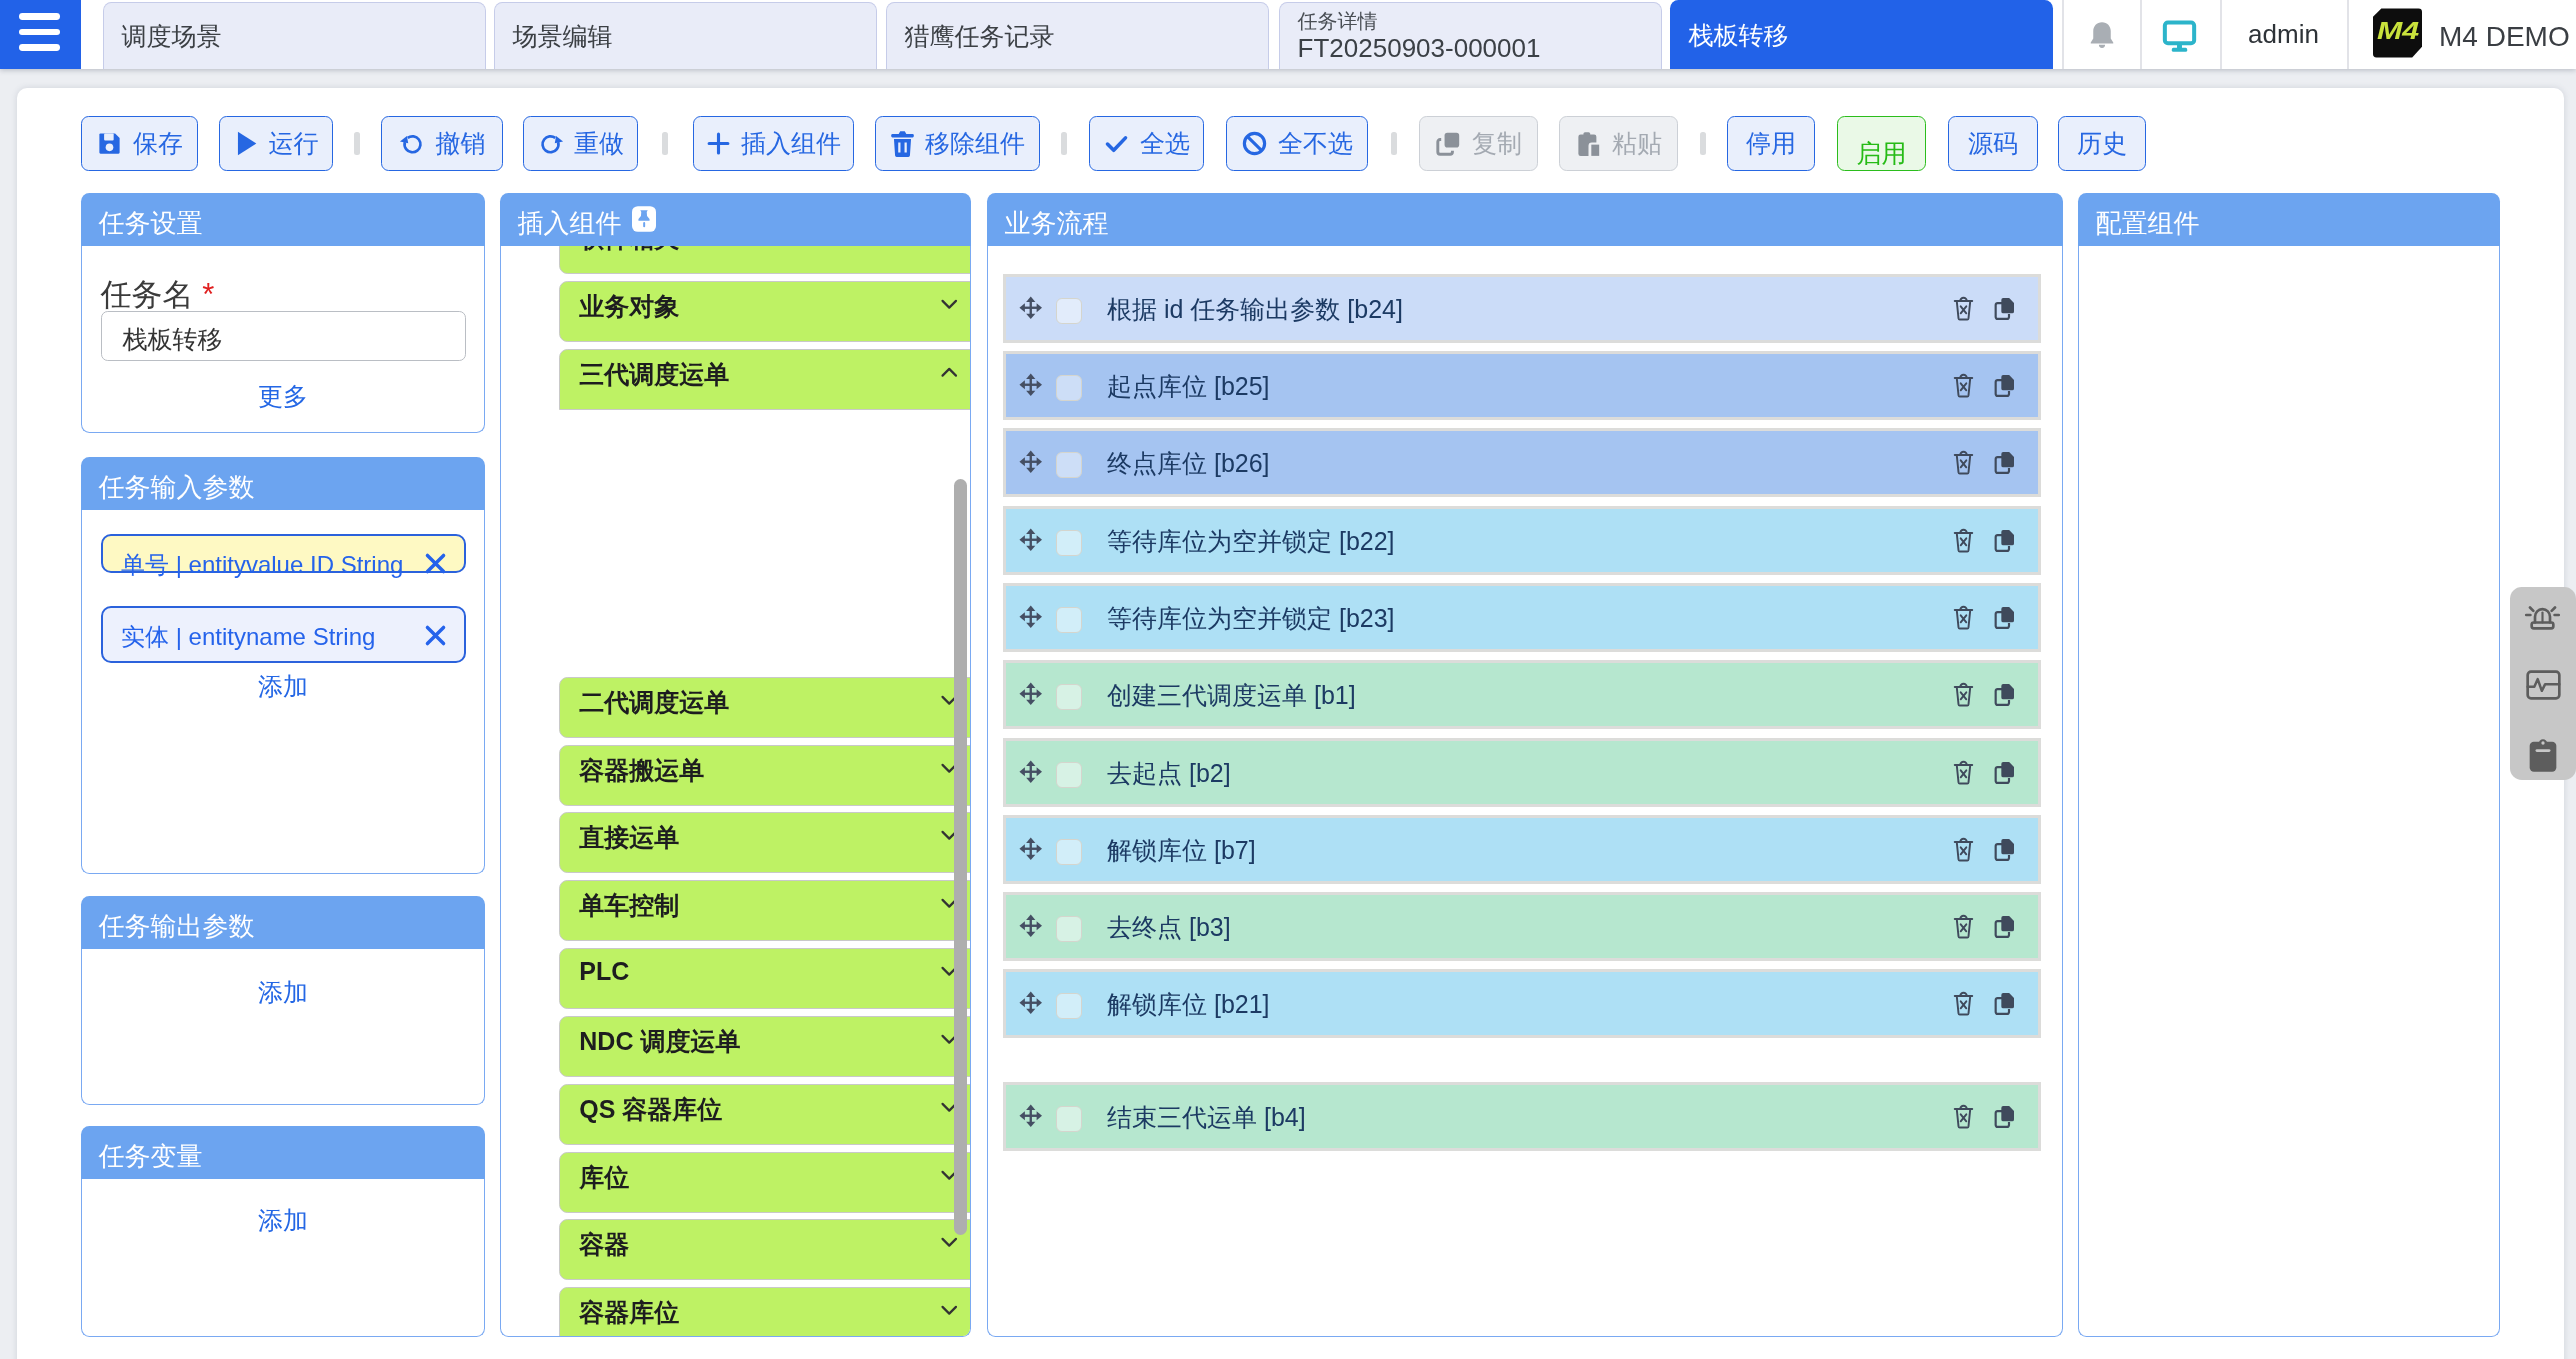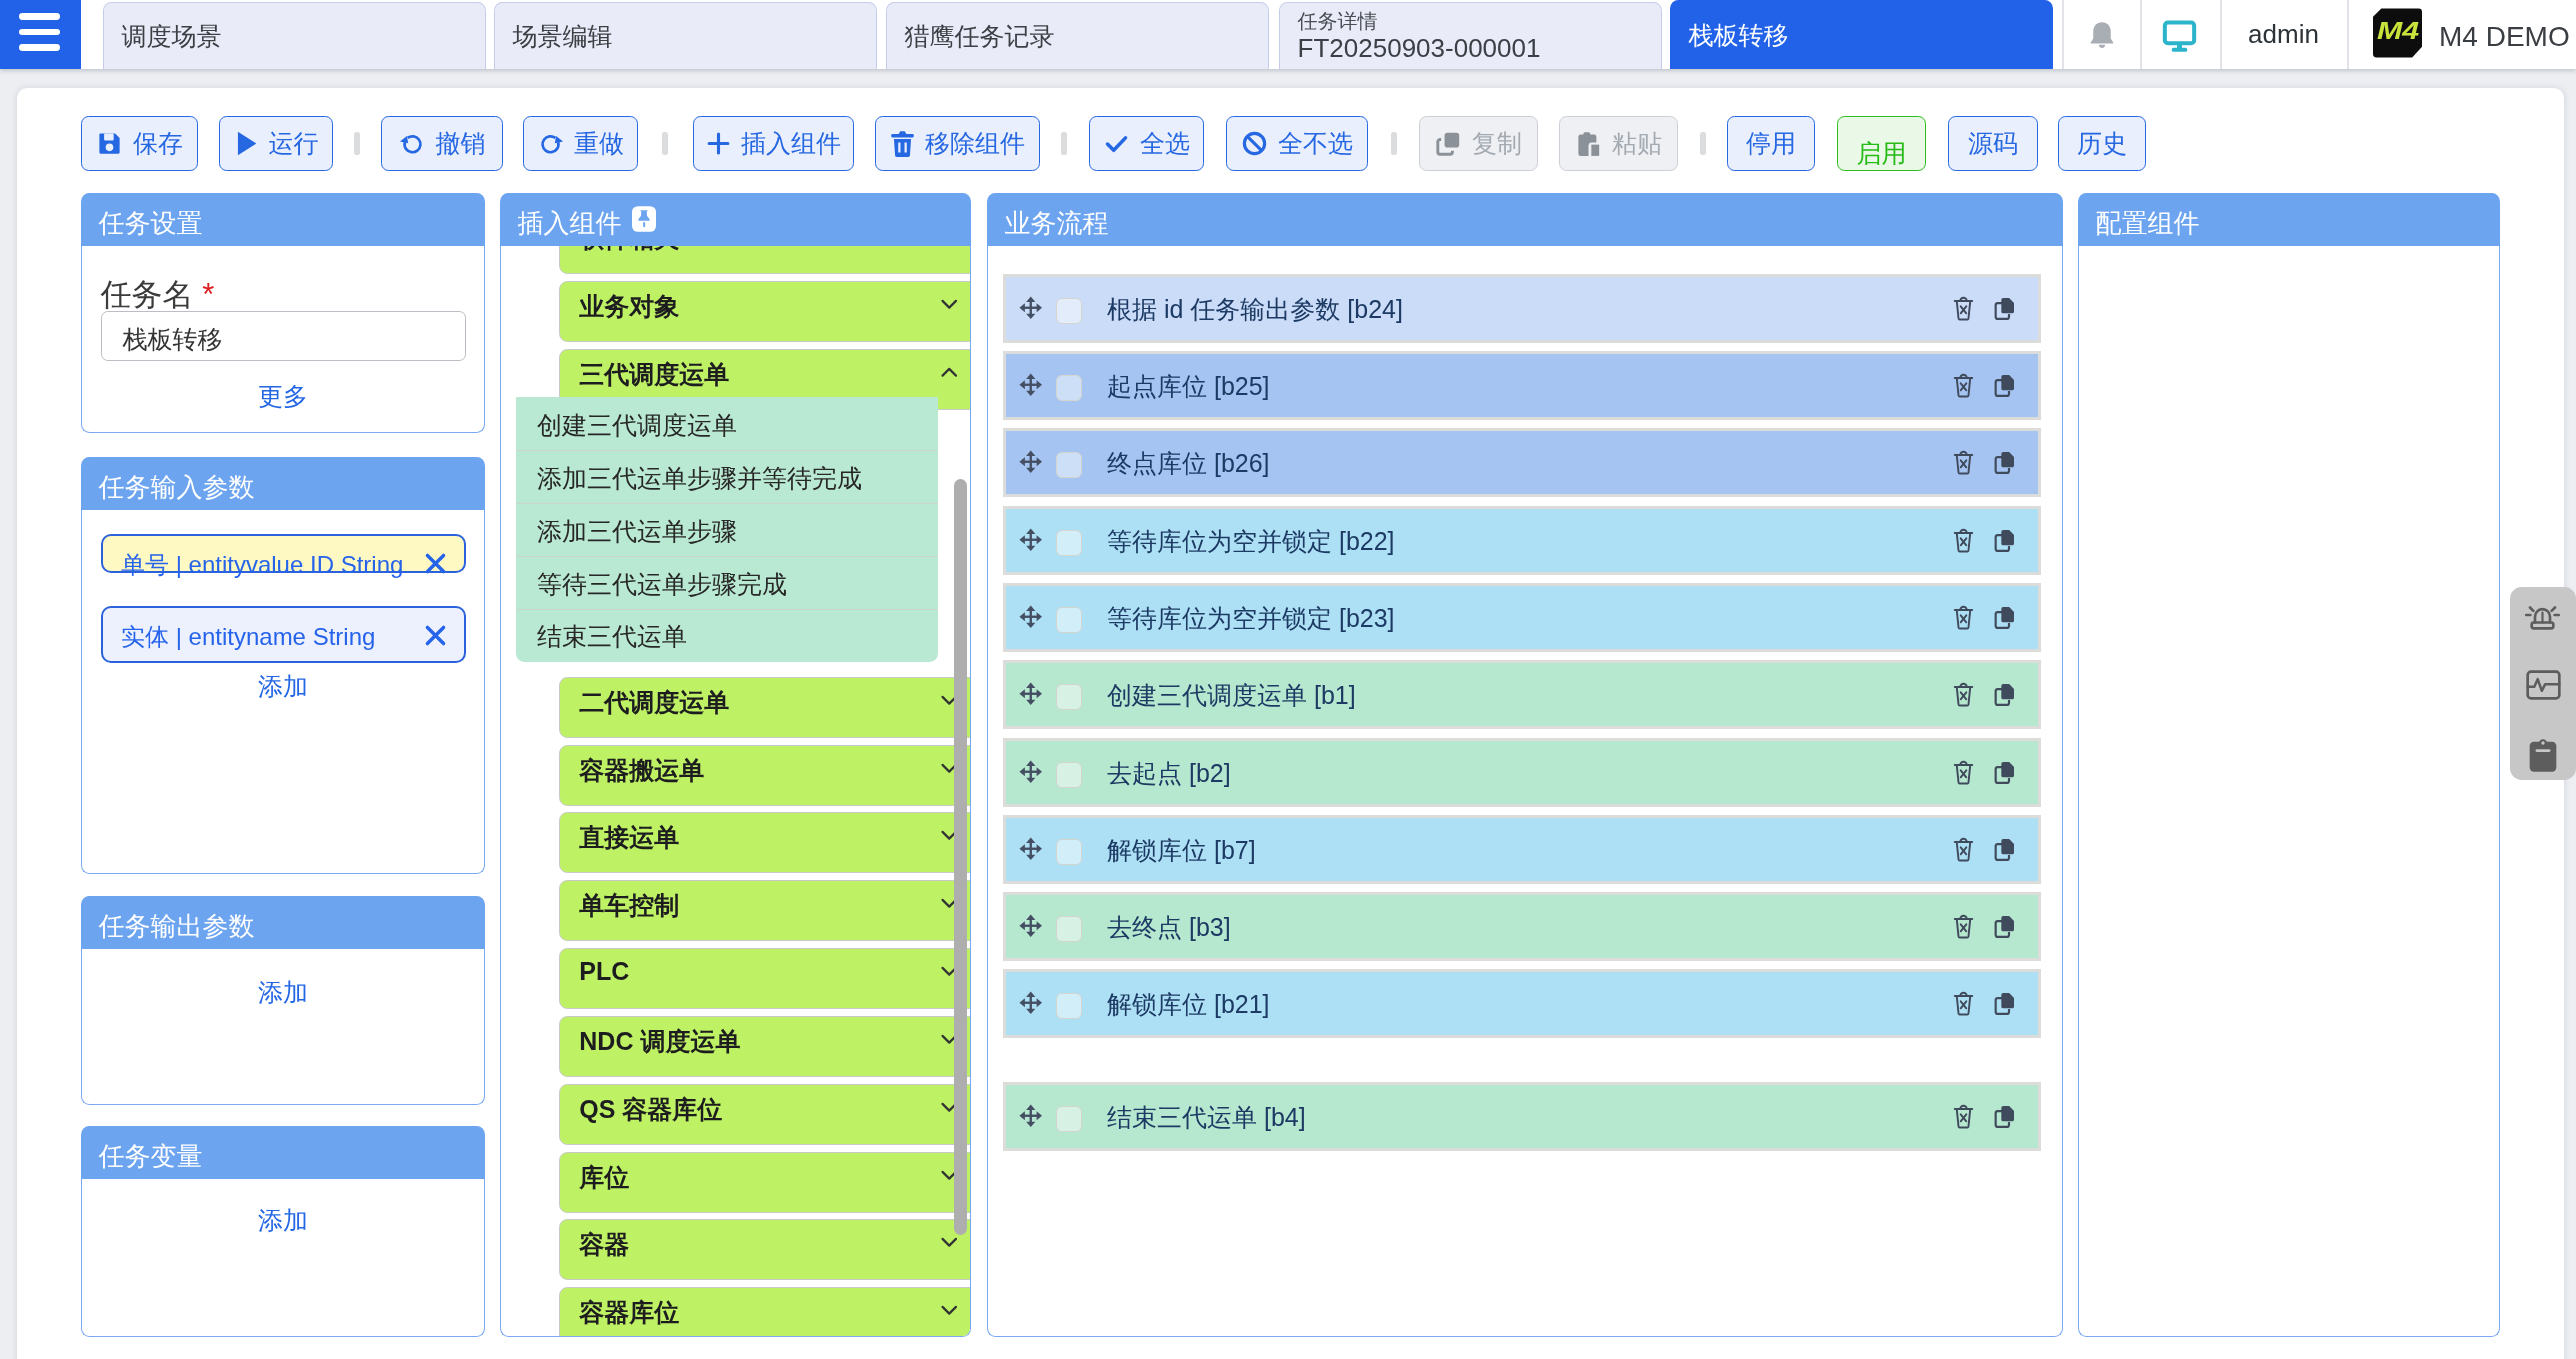--- a/index.html
+++ b/index.html
@@ -231,31 +231,20 @@
       <span>业务对象</span>
     <svg class="chev" viewBox="0 0 22 22" fill="none" stroke="#333" stroke-width="2.6" stroke-linecap="round" stroke-linejoin="round">
         <path d="M3 7l8 8 8-8"></path>
       </svg>
   </div>
   <div class="acc" style="left:15px;top:103px;border-radius:8.4px 8.4px 0 0">
       <span>三代调度运单</span>
     <svg class="chev" viewBox="0 0 22 22" fill="none" stroke="#333" stroke-width="2.6" stroke-linecap="round" stroke-linejoin="round">
         <path d="M3 15l8-8 8 8"></path>
       </svg>
-  </div>
-  <div class="abs" style="left:15px;top:151px;width:422px;height:265px;background:#b9e9d3;border-radius:0 0 8.4px 8.4px;font-size:25px;color:#272727">
-    <div style="position:absolute;left:21px;top:11.8px">创建三代调度运单</div>
-    <div style="position:absolute;left:0;top:53px;width:100%;height:0.8px;background:#ccd4cc"></div>
-    <div style="position:absolute;left:21px;top:65px">添加三代运单步骤并等待完成</div>
-    <div style="position:absolute;left:0;top:106px;width:100%;height:0.8px;background:#ccd4cc"></div>
-    <div style="position:absolute;left:21px;top:118px">添加三代运单步骤</div>
-    <div style="position:absolute;left:0;top:159px;width:100%;height:0.8px;background:#ccd4cc"></div>
-    <div style="position:absolute;left:21px;top:171px">等待三代运单步骤完成</div>
-    <div style="position:absolute;left:0;top:212px;width:100%;height:0.8px;background:#ccd4cc"></div>
-    <div style="position:absolute;left:21px;top:223px">结束三代运单</div>
   </div>
   <div class="acc" style="left:15px;top:431px">
       <span>二代调度运单</span>
       <svg class="chev" viewBox="0 0 22 22" fill="none" stroke="#333" stroke-width="2.6" stroke-linecap="round" stroke-linejoin="round">
         <path d="M3 7l8 8 8-8"></path>
       </svg>
     </div>
   <div class="acc" style="left:15px;top:499px">
       <span>容器搬运单</span>
       <svg class="chev" viewBox="0 0 22 22" fill="none" stroke="#333" stroke-width="2.6" stroke-linecap="round" stroke-linejoin="round">

